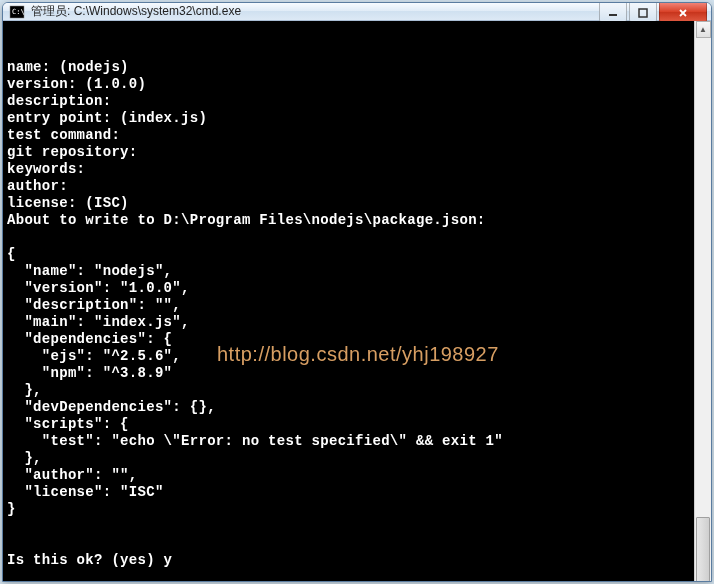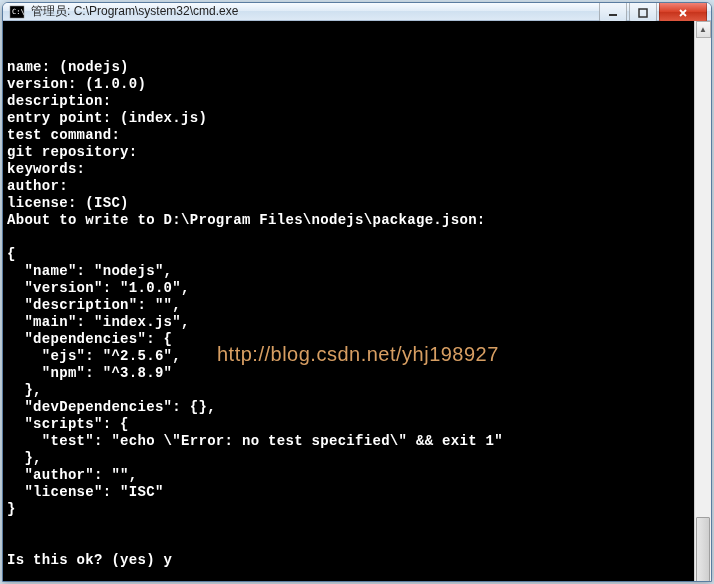--- a/index.html
+++ b/index.html
@@ -154,21 +154,21 @@
 <body>
 
 <div class="window">
   <div class="titlebar">
     <span class="titlebar-icon">
       <svg viewBox="0 0 16 16">
         <rect x="1" y="2" width="14" height="12" fill="#000" stroke="#888" stroke-width="0.5"></rect>
         <text x="3" y="10" font-size="7" fill="#fff" font-family="monospace">C:\</text>
       </svg>
     </span>
-    <span class="title-text">管理员: C:\Program\system32\cmd.exe</span>
+    <span class="title-text">管理员: C:\Windows\system32\cmd.exe</span>
     <div class="win-controls">
       <div class="win-btn min">
         <svg viewBox="0 0 12 10">
             <line x1="2" y1="7" x2="10" y2="7" stroke="#333" stroke-width="2"></line>
           </svg>
       </div>
       <div class="win-btn max">
         <svg viewBox="0 0 12 10">
             <rect x="2" y="1" width="8" height="8" fill="none" stroke="#333" stroke-width="1.5"></rect>
           </svg>

